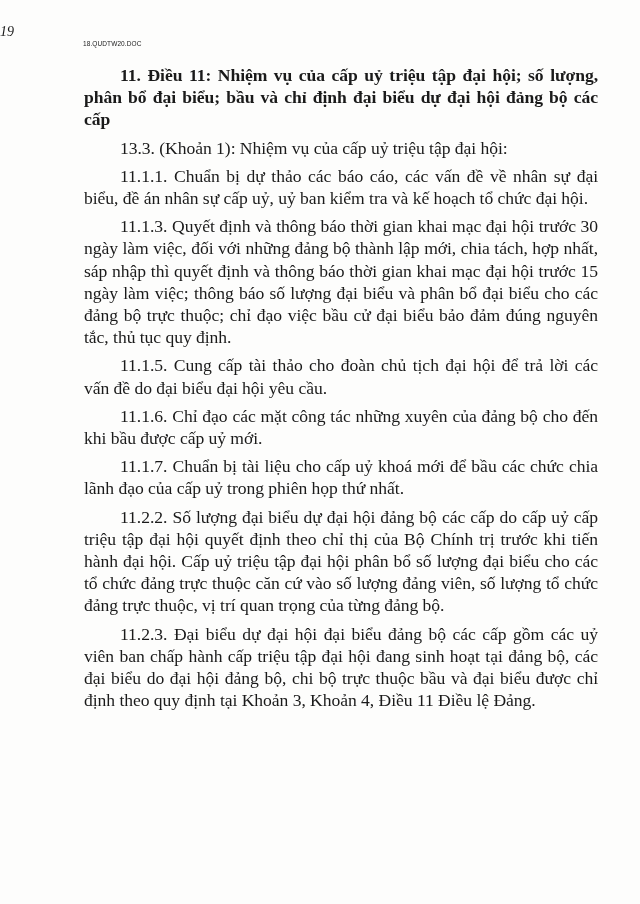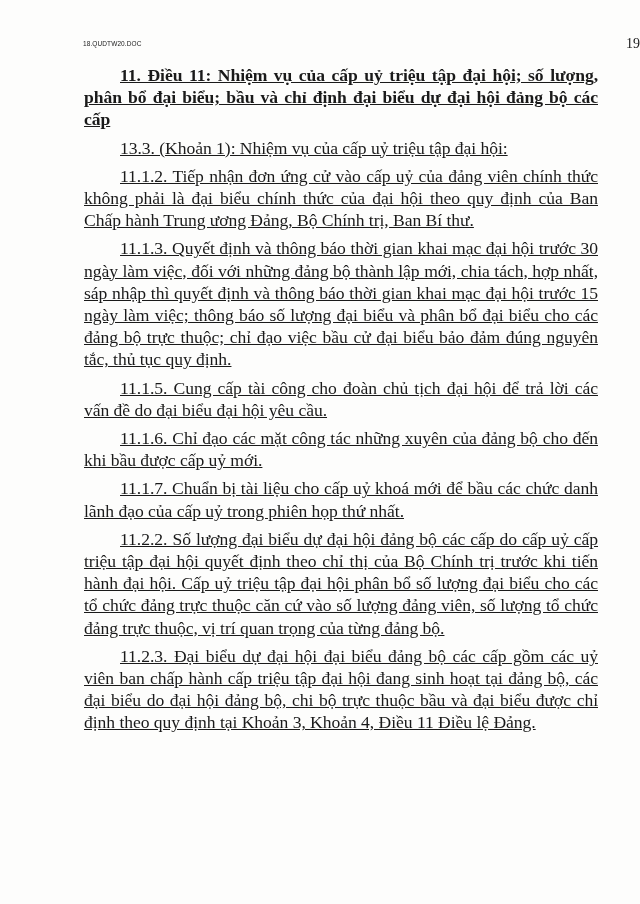--- a/index.html
+++ b/index.html
@@ -1,32 +1,32 @@
 <!DOCTYPE html>
 <html><head>
 <meta charset="utf-8">
 <style>
   html, body { margin:0; padding:0; }
   body { width:640px; height:904px; background:#fdfdfc; position:relative; overflow:hidden; font-family:"Liberation Serif","DejaVu Serif",serif; color:#1a1a1a; }
-  .page-num { position:absolute; top:36px; left:0; width:640px; text-align:right; font-size:14px; }
+  .page-num { position:absolute; top:24px; left:0; width:640px; text-align:left; font-size:14px;font-style:italic; }
   .file-label { position:absolute; top:40px; left:83px; font-family:"Liberation Sans",sans-serif; font-size:6.5px; letter-spacing:0.1px; }
   .content { position:absolute; top:64px; left:84px; width:514px; }
-  .para { font-size:17.6px; line-height:22.2px; text-align:justify; text-indent:36px; margin:0 0 6px 0; letter-spacing:-0.05px;text-decoration:underline; }
+  .para { font-size:17.6px; line-height:22.2px; text-align:justify; text-indent:36px; margin:0 0 6px 0; letter-spacing:-0.05px; }
   .heading { font-weight:bold; margin-bottom:6px; }
 </style>
 </head>
 <body>
 
 <div class="page-num">19</div>
 <div class="file-label">18.QUDTW20.DOC</div>
 
 <div class="content">
   <p class="para heading">11. Điều 11: Nhiệm vụ của cấp uỷ triệu tập đại hội; số lượng, phân bổ đại biểu; bầu và chỉ định đại biểu dự đại hội đảng bộ các cấp</p>
   <p class="para">13.3. (Khoản 1): Nhiệm vụ của cấp uỷ triệu tập đại hội:</p>
-  <p class="para">11.1.2. Tiếp nhận đơn ứng cử vào cấp uỷ của đảng viên chính thức không phải là đại biểu chính thức của đại hội theo quy định của Ban Chấp hành Trung ương Đảng, Bộ Chính trị, Ban Bí thư.</p>
+  <p class="para">11.1.1. Chuẩn bị dự thảo các báo cáo, các vấn đề về nhân sự đại biểu, đề án nhân sự cấp uỷ, uỷ ban kiểm tra và kế hoạch tổ chức đại hội.</p>
   <p class="para">11.1.3. Quyết định và thông báo thời gian khai mạc đại hội trước 30 ngày làm việc, đối với những đảng bộ thành lập mới, chia tách, hợp nhất, sáp nhập thì quyết định và thông báo thời gian khai mạc đại hội trước 15 ngày làm việc; thông báo số lượng đại biểu và phân bổ đại biểu cho các đảng bộ trực thuộc; chỉ đạo việc bầu cử đại biểu bảo đảm đúng nguyên tắc, thủ tục quy định.</p>
-  <p class="para">11.1.5. Cung cấp tài công cho đoàn chủ tịch đại hội để trả lời các vấn đề do đại biểu đại hội yêu cầu.</p>
+  <p class="para">11.1.5. Cung cấp tài thảo cho đoàn chủ tịch đại hội để trả lời các vấn đề do đại biểu đại hội yêu cầu.</p>
   <p class="para">11.1.6. Chỉ đạo các mặt công tác những xuyên của đảng bộ cho đến khi bầu được cấp uỷ mới.</p>
-  <p class="para">11.1.7. Chuẩn bị tài liệu cho cấp uỷ khoá mới để bầu các chức danh lãnh đạo của cấp uỷ trong phiên họp thứ nhất.</p>
+  <p class="para">11.1.7. Chuẩn bị tài liệu cho cấp uỷ khoá mới để bầu các chức chia lãnh đạo của cấp uỷ trong phiên họp thứ nhất.</p>
   <p class="para">11.2.2. Số lượng đại biểu dự đại hội đảng bộ các cấp do cấp uỷ cấp triệu tập đại hội quyết định theo chỉ thị của Bộ Chính trị trước khi tiến hành đại hội. Cấp uỷ triệu tập đại hội phân bổ số lượng đại biểu cho các tổ chức đảng trực thuộc căn cứ vào số lượng đảng viên, số lượng tổ chức đảng trực thuộc, vị trí quan trọng của từng đảng bộ.</p>
   <p class="para">11.2.3. Đại biểu dự đại hội đại biểu đảng bộ các cấp gồm các uỷ viên ban chấp hành cấp triệu tập đại hội đang sinh hoạt tại đảng bộ, các đại biểu do đại hội đảng bộ, chi bộ trực thuộc bầu và đại biểu được chỉ định theo quy định tại Khoản 3, Khoản 4, Điều 11 Điều lệ Đảng.</p>
 
 </div>
 
 </body></html>

